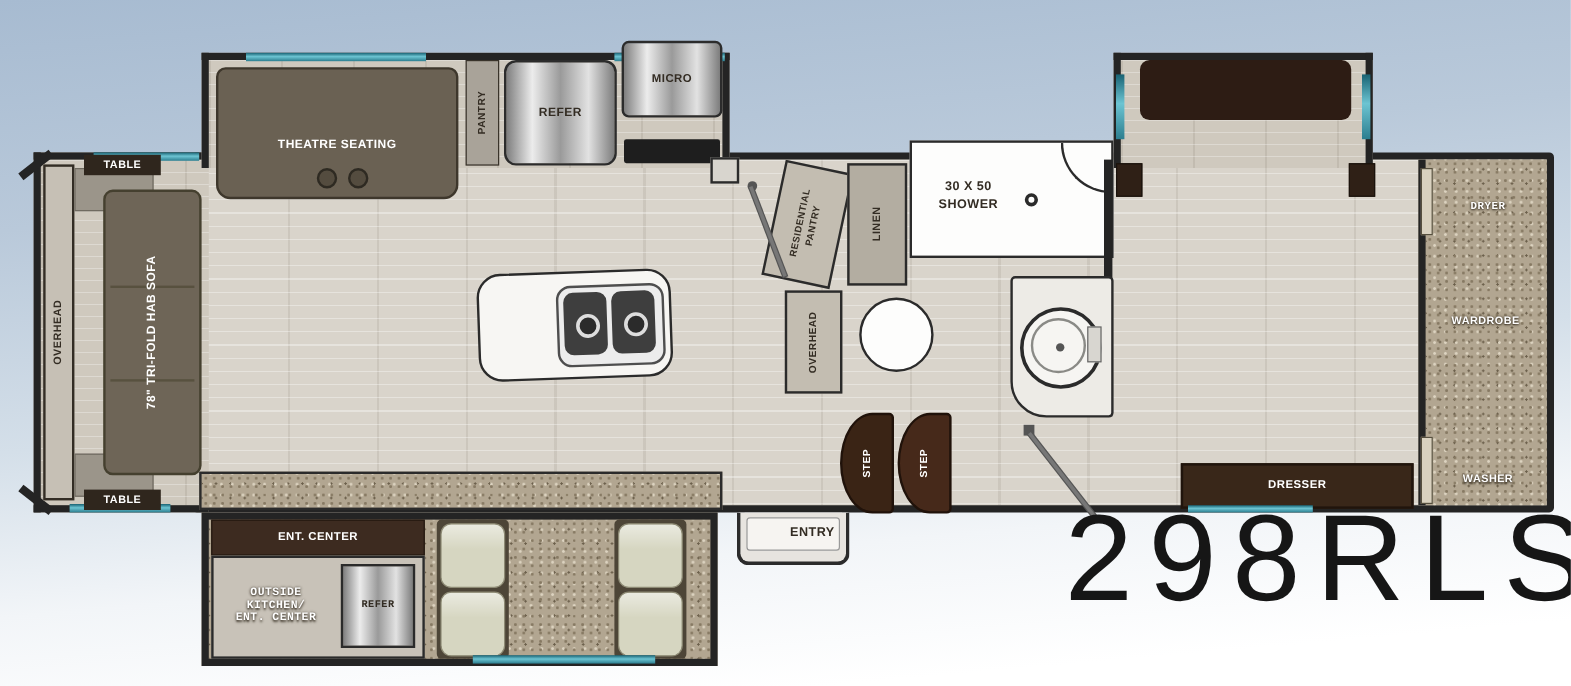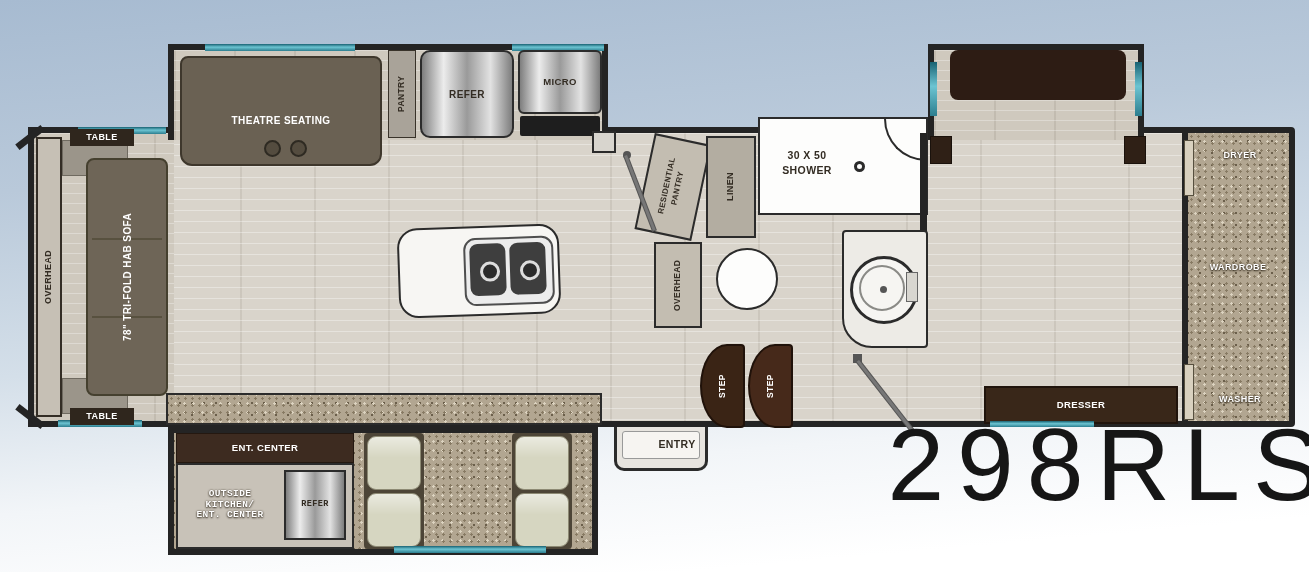--- a/index.html
+++ b/index.html
@@ -75,21 +75,21 @@
     <div class="abs" style="left:82px;top:82px;width:13px;height:13px;border-radius:50%;background:#544c3f;border:2px solid #2e2a22;"></div>
     <div class="abs" style="left:108px;top:82px;width:13px;height:13px;border-radius:50%;background:#544c3f;border:2px solid #2e2a22;"></div>
   </div>
 
   <div class="abs" style="left:388px;top:50px;width:28px;height:88px;background:#a9a399;border:1.5px solid #39332a;box-sizing:border-box;">
     <div class="lbl vt dk" style="position:absolute;inset:0;font-size:8.5px;">PANTRY</div>
   </div>
   <div class="abs metal" style="left:420px;top:50px;width:94px;height:88px;border:2px solid #2c2c2c;border-radius:10px;box-sizing:border-box;">
     <div class="lbl dk" style="position:absolute;inset:0;font-size:10px;">REFER</div>
   </div>
-  <div class="abs metal" style="left:518px;top:50px;width:84px;height:64px;border:2px solid #2c2c2c;border-radius:6px;box-sizing:border-box;">
+  <div class="abs metal" style="left:518px;top:34px;width:84px;height:64px;border:2px solid #2c2c2c;border-radius:6px;box-sizing:border-box;">
     <div class="lbl dk" style="position:absolute;inset:0;font-size:9.5px;">MICRO</div>
   </div>
   <div class="abs" style="left:520px;top:116px;width:80px;height:20px;background:#1e1e1e;border-radius:2px;"></div>
   <div class="abs" style="left:592px;top:131px;width:24px;height:22px;background:#d8d5ce;border:2px solid #2b2b2b;box-sizing:border-box;"></div>
 
   <div class="abs" style="left:398px;top:226px;width:162px;height:90px;background:#f7f6f3;border:2.5px solid #2b2b2b;border-radius:20px;box-sizing:border-box;transform:rotate(-2deg);">
     <div class="abs" style="left:64px;top:10px;width:86px;height:64px;background:#ececec;border:2px solid #4e4e4e;border-radius:12px;">
       <div class="abs" style="left:4px;top:4px;width:36px;height:52px;background:#3e3e3e;border-radius:8px;">
         <div class="abs" style="left:10px;top:18px;width:14px;height:14px;border-radius:50%;background:#2b2b2b;border:3px solid #ddd;"></div>
       </div>
@@ -152,21 +152,21 @@
   <div class="abs" style="left:1124px;top:136px;width:22px;height:28px;background:#2f2016;border:1px solid #1a120c;box-sizing:border-box;"></div>
 
   <div class="abs" style="left:984px;top:386px;width:194px;height:38px;background:#392719;border:2px solid #20140c;box-sizing:border-box;">
     <div class="lbl" style="position:absolute;inset:0;font-size:9.5px;">DRESSER</div>
   </div>
   <div class="abs teal" style="left:990px;top:421px;width:104px;height:6px;"></div>
 
   <div class="abs granite" style="left:1182px;top:133px;width:107px;height:288px;border-left:6px solid #242424;box-sizing:border-box;"></div>
   <div class="abs" style="left:1184px;top:140px;width:10px;height:56px;background:#d9d1bf;border:1px solid #57503f;box-sizing:border-box;"></div>
   <div class="abs" style="left:1184px;top:364px;width:10px;height:56px;background:#d9d1bf;border:1px solid #57503f;box-sizing:border-box;"></div>
-  <div class="abs lbl wshadow" style="left:1196px;top:148px;width:88px;height:16px;font-size:9px;">DRYER</div>
+  <div class="abs lbl wshadow" style="left:1196px;top:165px;width:88px;height:16px;font-size:9px;font-family:Liberation Mono, monospace;">DRYER</div>
   <div class="abs lbl wshadow" style="left:1190px;top:260px;width:96px;height:16px;font-size:9px;">WARDROBE</div>
   <div class="abs lbl wshadow" style="left:1196px;top:392px;width:88px;height:16px;font-size:9px;">WASHER</div>
 
   <div class="abs granite" style="left:168px;top:427px;width:430px;height:128px;border:6px solid #242424;box-sizing:border-box;"></div>
   <div class="abs" style="left:176px;top:433px;width:178px;height:30px;background:#3d2b20;border:1px solid #241810;box-sizing:border-box;">
     <div class="lbl" style="position:absolute;inset:0;font-size:9.5px;">ENT. CENTER</div>
   </div>
   <div class="abs" style="left:176px;top:463px;width:178px;height:86px;background:#c8c2b8;border:2.5px solid #2b2b2b;box-sizing:border-box;font-family:Liberation Mono, monospace;">
     <div class="abs lbl wshadow" style="left:2px;top:4px;width:100px;height:72px;flex-direction:column;font-size:9.5px;">
       <span>OUTSIDE</span>

